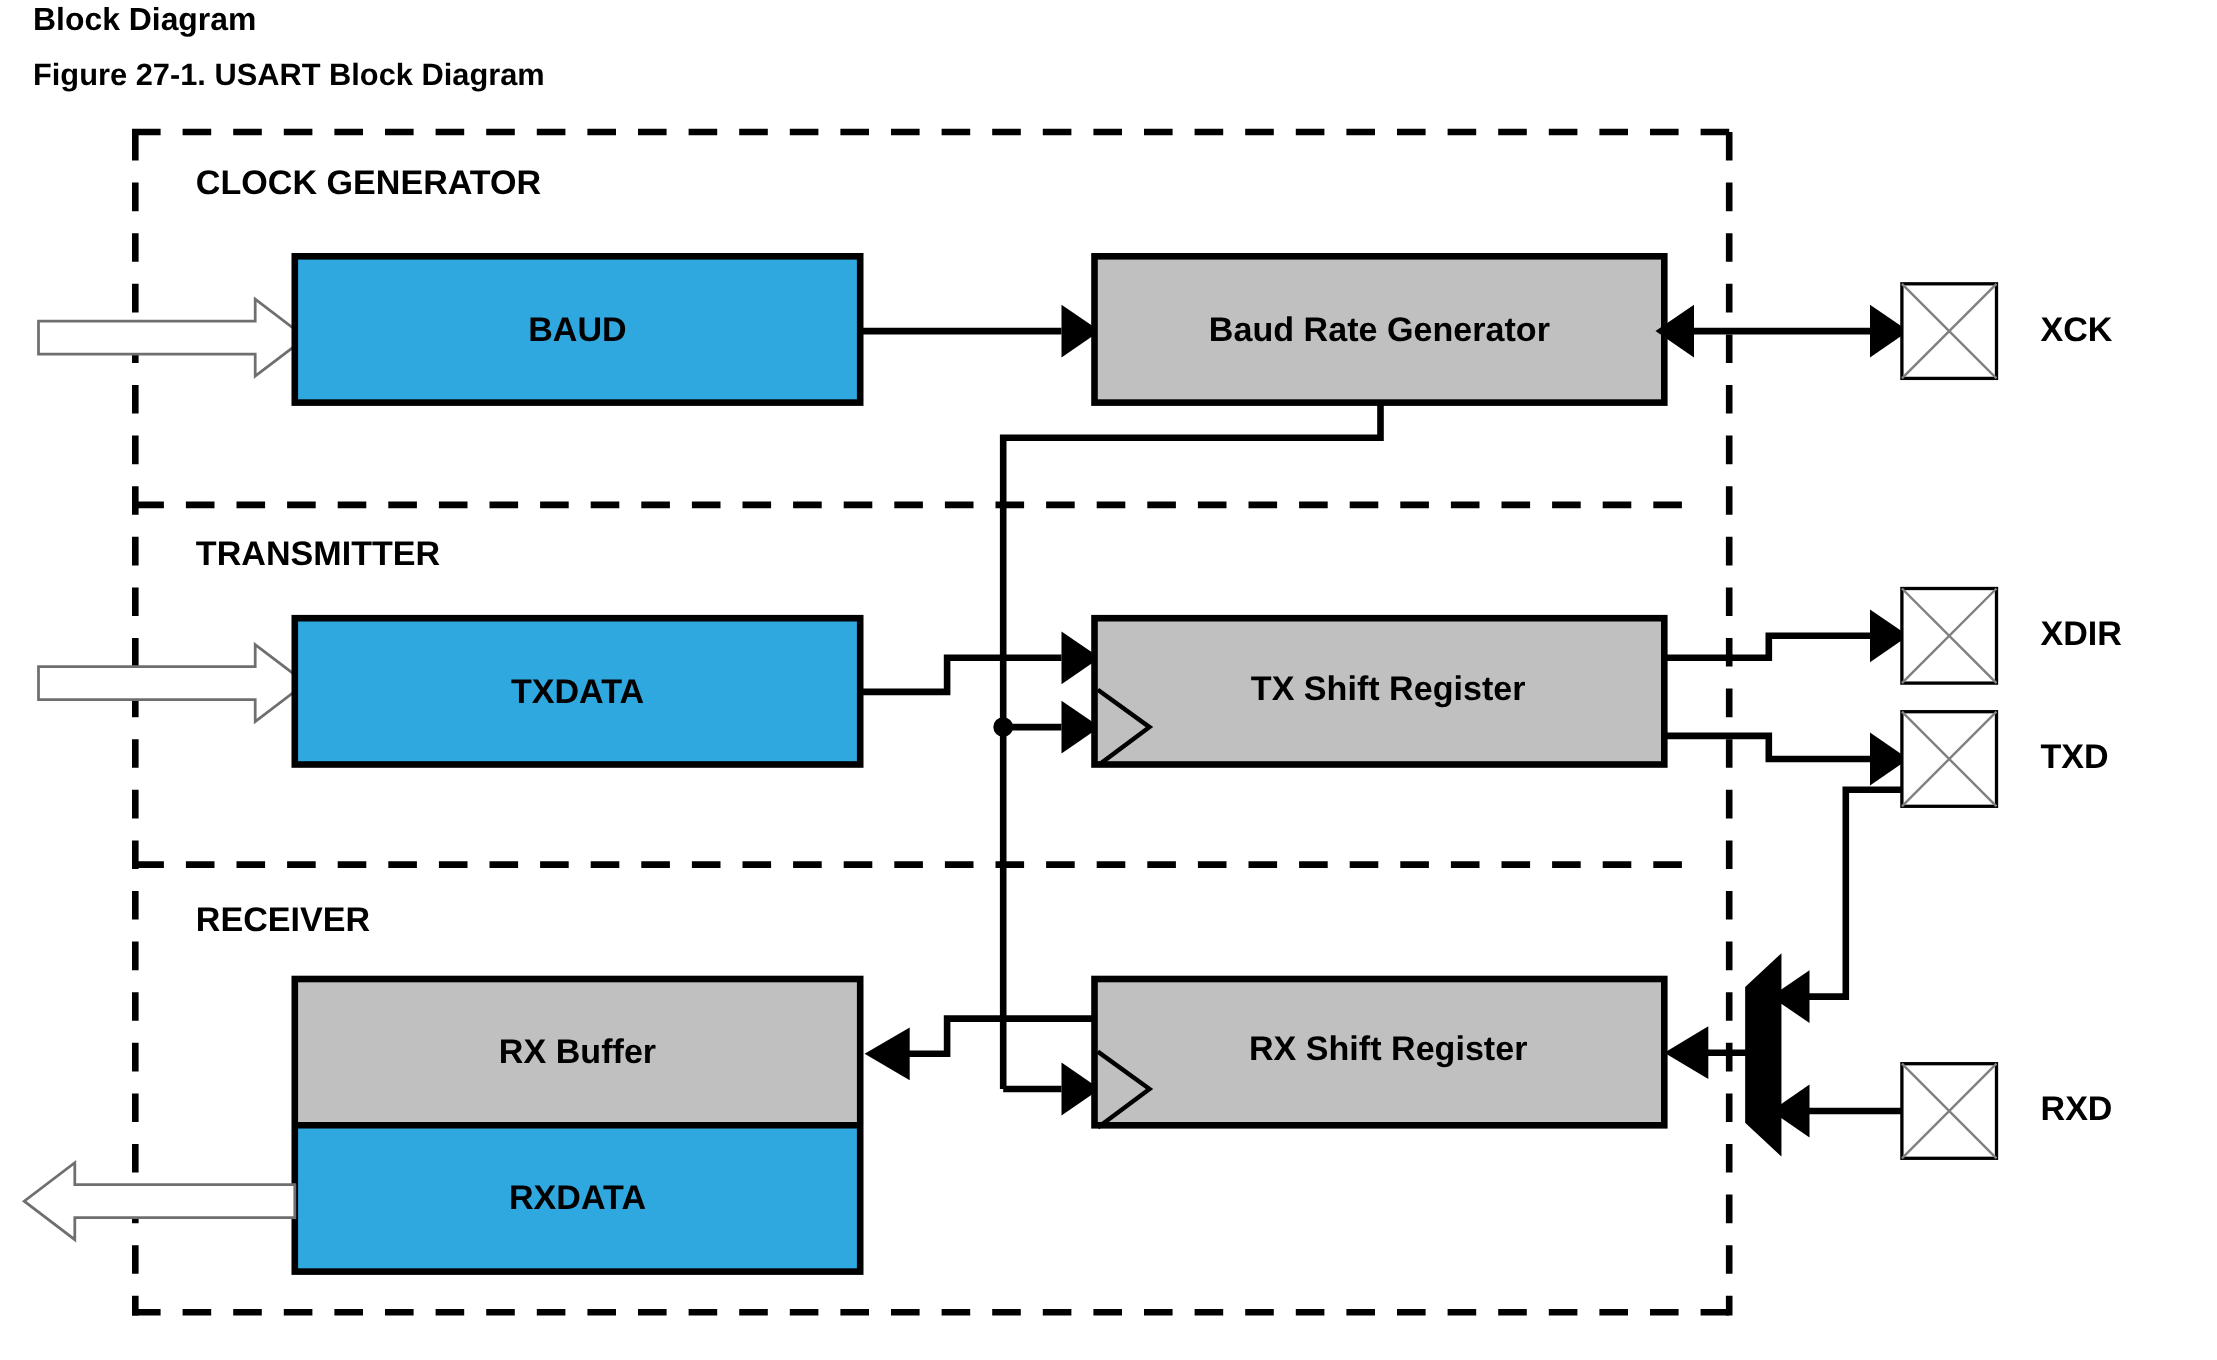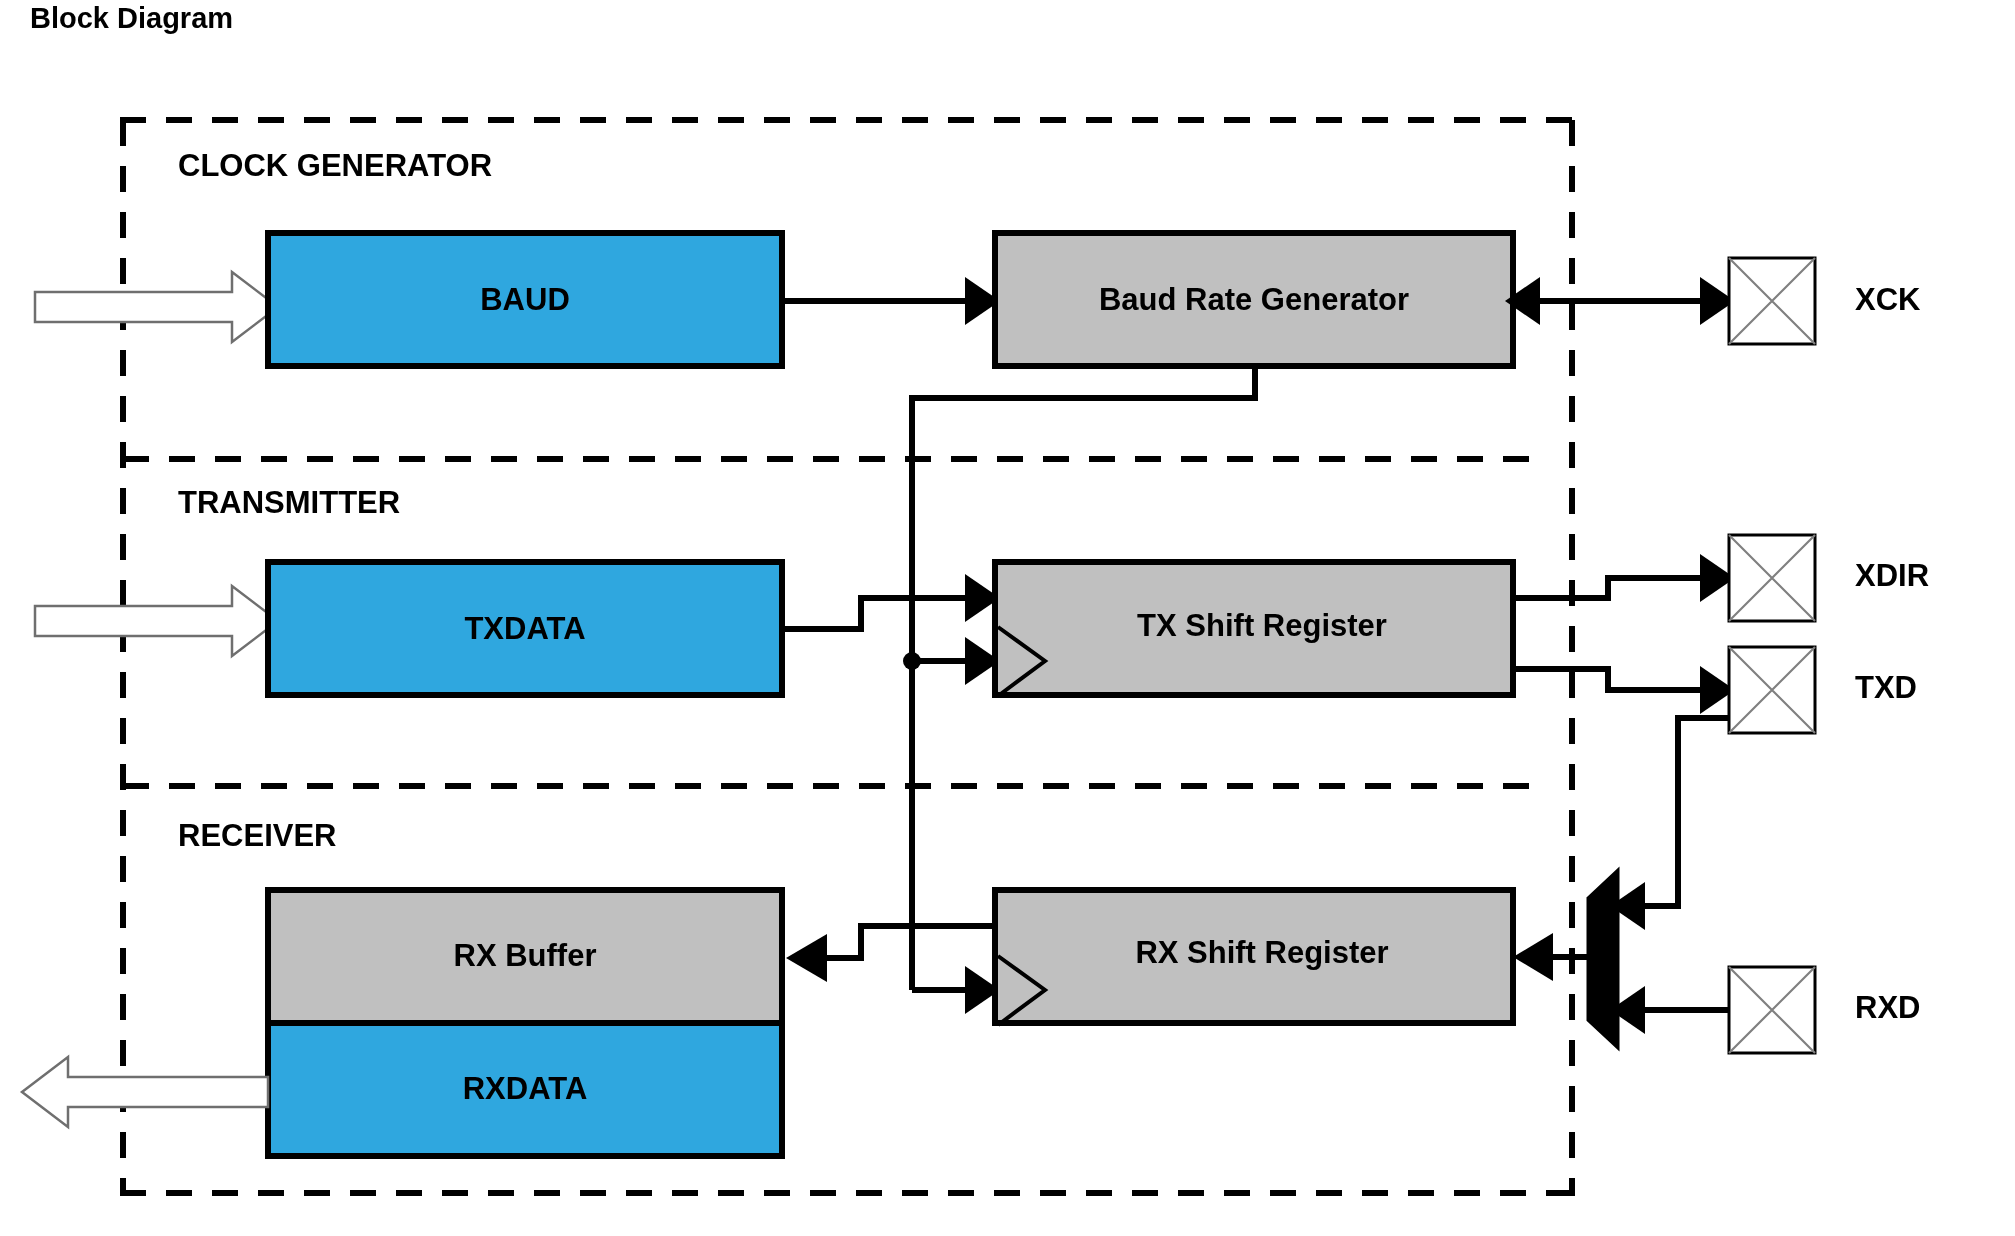--- a/index.html
+++ b/index.html
@@ -113,20 +113,21 @@
     stroke-width: 3;
   }
   .jdot { fill: #000000; }
 </style>
 </head>
 <body>
 
 <div id="root">
 
   <div class="heading" id="doc-heading">Block Diagram</div>
+  <div class="heading" id="figure-caption">Figure 27-1.  USART Block Diagram</div>
 
   <svg id="diagram" viewBox="0 0 2015 1236">
 
     <g>
 
       <path class="dash-border" d="M 120 120 L 1575 120"></path>
 
       <path class="dash-border" d="M 123 120 L 123 1196"></path>
 
       <path class="dash-border" d="M 1572 120 L 1572 1196"></path>

